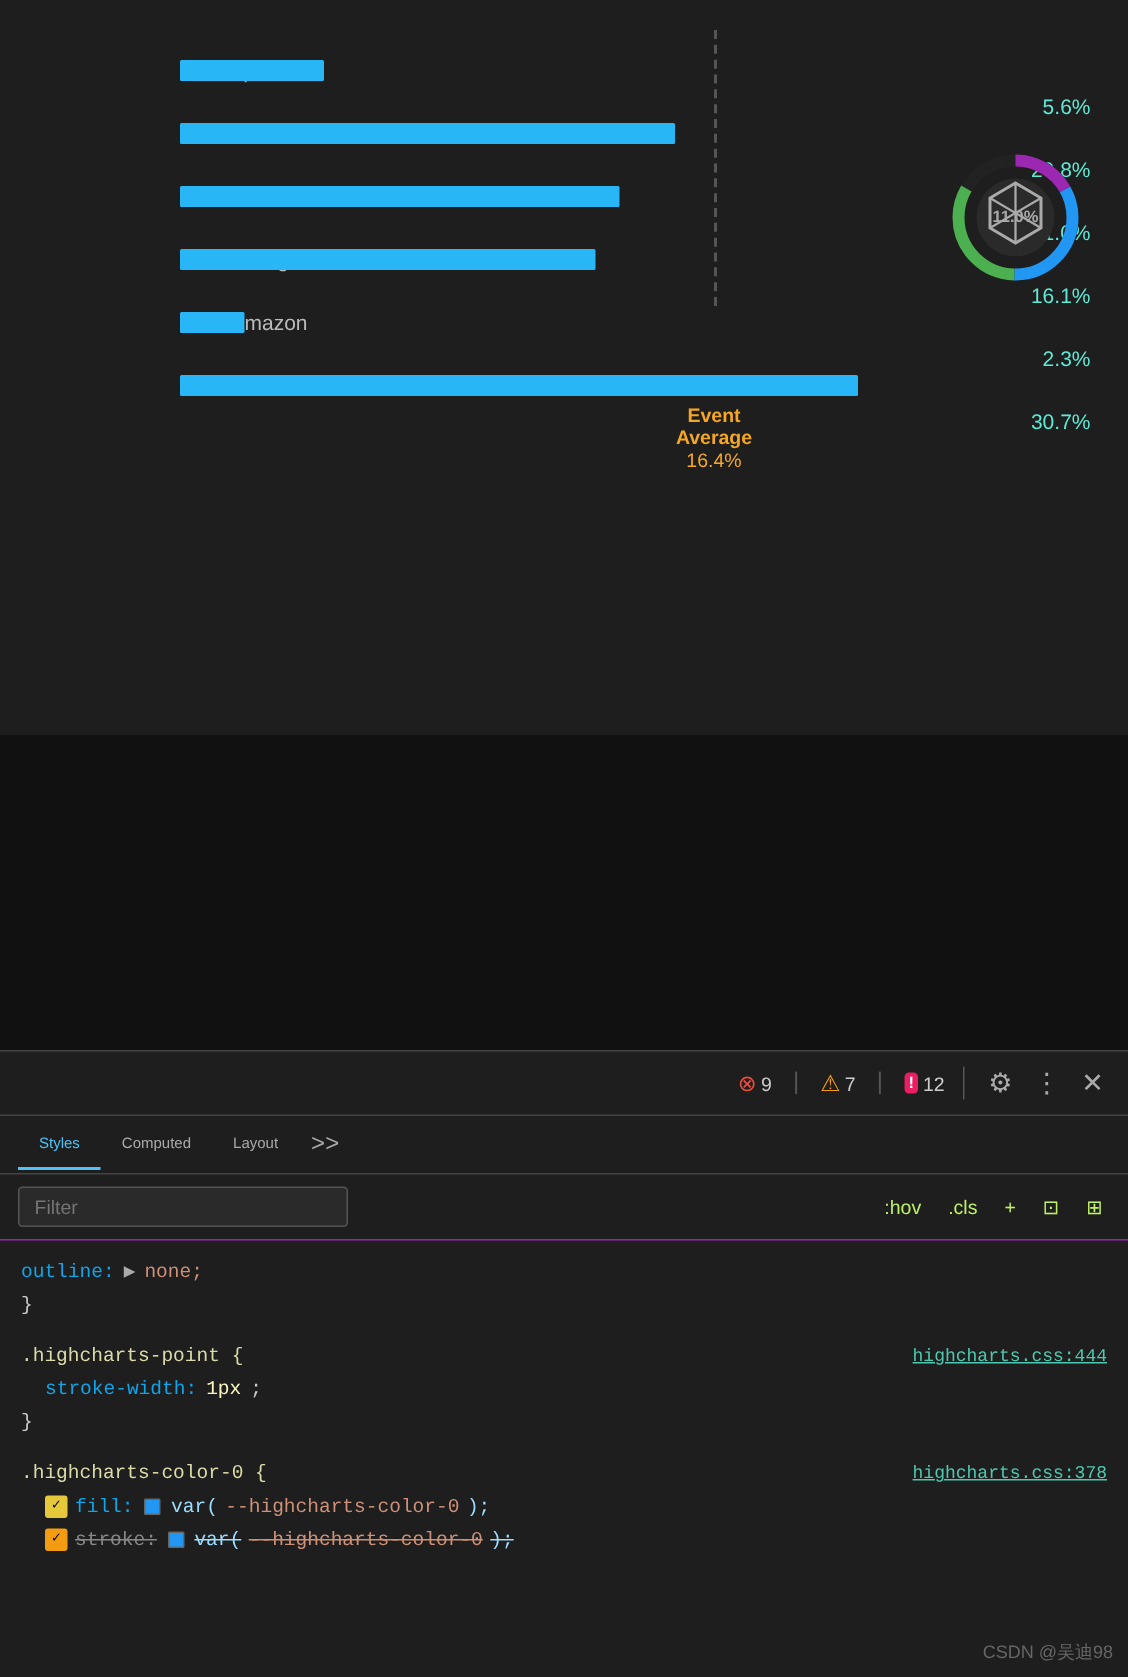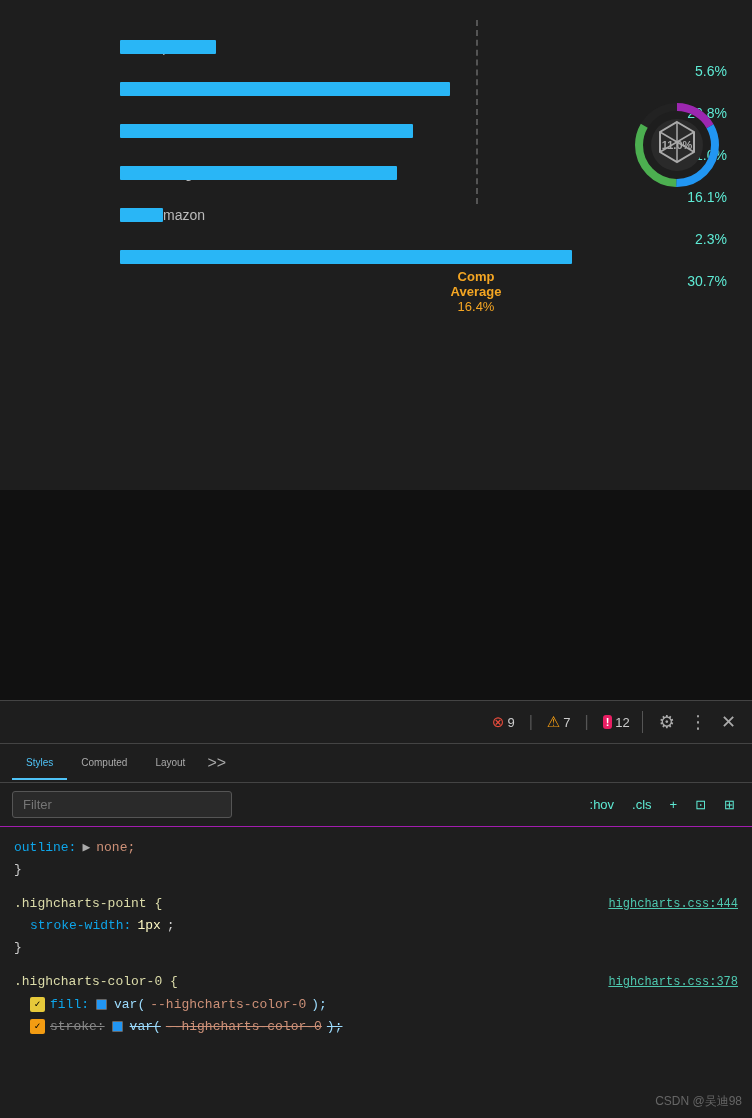--- a/index.html
+++ b/index.html
@@ -212,21 +212,21 @@
 
     .filter-btns {
       display: flex;
       gap: 8px;
       margin-left: auto;
       align-items: center;
     }
 
     .filter-btn {
       font-size: 13px;
-      color: #5eead4;
+      color: #bef264;
       background: none;
       border: none;
       cursor: pointer;
       padding: 3px 5px;
     }
 
     
     .css-code {
       padding: 10px 14px;
       font-family: 'Consolas', 'Courier New', monospace;
@@ -327,21 +327,21 @@
             <div class="bar-fill" style="width: 85%;"></div>
             <div class="bar-value">30.7%</div>
           </div>
         </div>
       </div>
 
     <div class="avg-line" id="avg-line" style="left:0; position:absolute; top:0; bottom:60px; left:calc(100px + 50%);"></div>
 
     <div style="position:absolute; bottom:0; left:calc(100px + 50%); transform:translateX(-50%); text-align:center;">
       <div class="avg-label">
-        <div class="avg-title">Comp Average</div>
+        <div class="avg-title">Event Average</div>
         <div class="avg-val">16.4%</div>
       </div>
     </div>
 
   </div>
 
   <div class="donut-overlay">
     <svg class="donut-svg" viewBox="0 0 90 90">
 
       <circle cx="45" cy="45" r="38" fill="none" stroke="#222" stroke-width="8"></circle>

